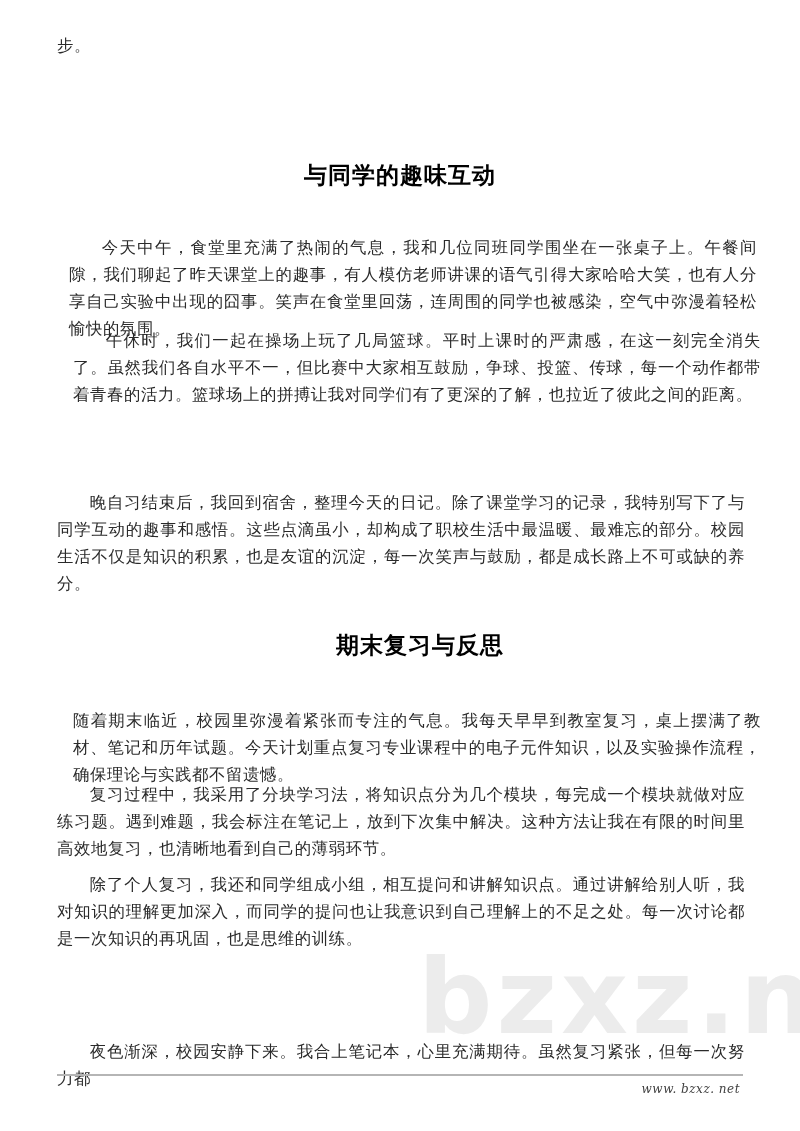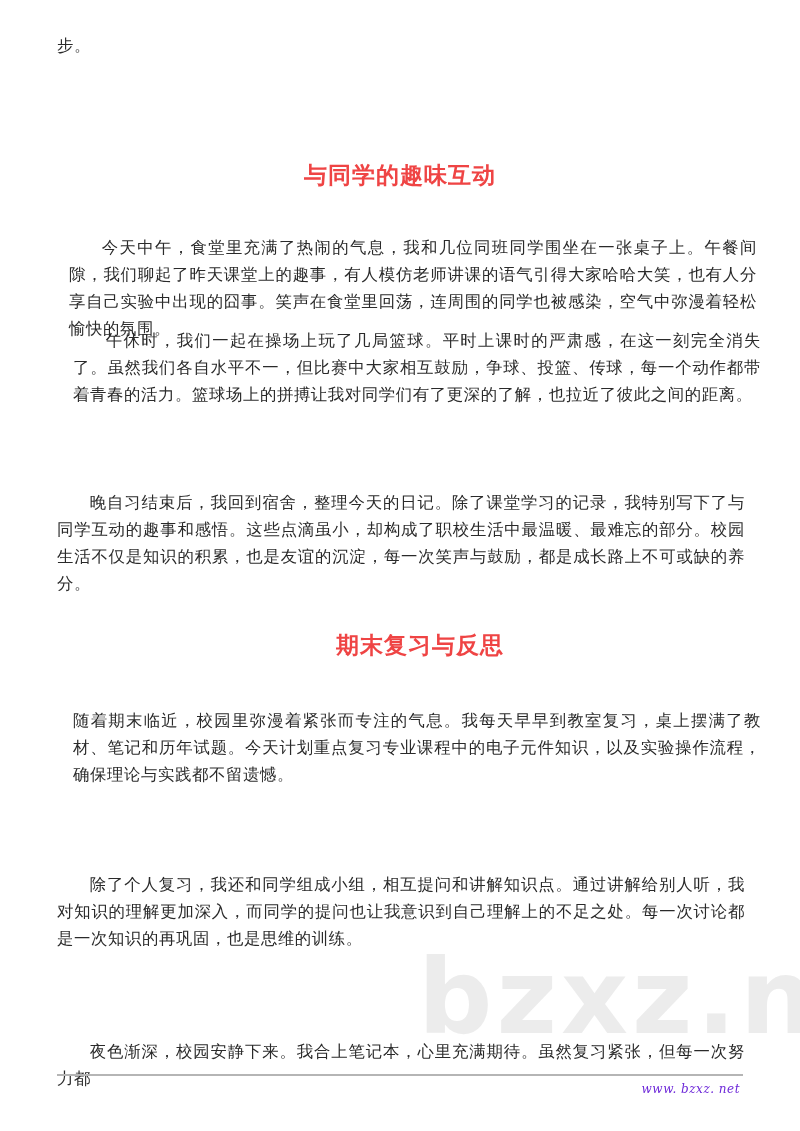--- a/index.html
+++ b/index.html
@@ -4,44 +4,45 @@
 <style>
   html, body { margin: 0; padding: 0; background: #ffffff; }
   body { width: 800px; height: 1131px; position: relative; overflow: hidden;
          font-family: "DejaVu Serif", "Liberation Serif", serif; color: #2a2a2a; }
   .page { position: absolute; left: 0; top: 0; width: 800px; height: 1131px; }
   .text-block { position: absolute; left: 57px; width: 688px; font-size: 16.4px;
                 line-height: 27px; letter-spacing: 0.6px; text-align: justify; }
   .indent { text-indent: 2em; }
   .heading { position: absolute; left: 0; width: 800px; text-align: center;
              font-family: "DejaVu Sans", "Liberation Sans", sans-serif;
-             font-weight: bold; font-size: 23px; color: #ef4444; letter-spacing: 1px; }
+             font-weight: bold; font-size: 23px; color: #000000; letter-spacing: 1px; }
   .watermark { position: absolute; left: 418px; top: 945px; font-family: "DejaVu Sans", "Liberation Sans", sans-serif;
                font-weight: bold; font-size: 104px; color: rgba(200,200,200,0.35); letter-spacing: 4px;
                line-height: 1; pointer-events: none; }
   .footer-rule { position: absolute; left: 57px; top: 1074px; width: 686px; height: 2px; background: #b5b5b5; }
   .footer-url { position: absolute; right: 60px; top: 1082px; font-family: "DejaVu Serif", "Liberation Serif", serif;
-                font-style: italic; font-size: 12px; color: #6d28d9; letter-spacing: 0.5px; }
+                font-style: italic; font-size: 12px; color: #404040; letter-spacing: 0.5px; }
 </style>
 </head>
 <body>
 
 <div class="page">
 
   <div class="text-block" style="top:32px;">步。</div>
 
   <h2 class="heading" style="top:160px; margin:0;">与同学的趣味互动</h2>
 
   <p class="text-block indent" style="top:222px; margin:12px;">今天中午，食堂里充满了热闹的气息，我和几位同班同学围坐在一张桌子上。午餐间隙，我们聊起了昨天课堂上的趣事，有人模仿老师讲课的语气引得大家哈哈大笑，也有人分享自己实验中出现的囧事。笑声在食堂里回荡，连周围的同学也被感染，空气中弥漫着轻松愉快的氛围。</p>
   <p class="text-block indent" style="top:311px; margin:16px;">午休时，我们一起在操场上玩了几局篮球。平时上课时的严肃感，在这一刻完全消失了。虽然我们各自水平不一，但比赛中大家相互鼓励，争球、投篮、传球，每一个动作都带着青春的活力。篮球场上的拼搏让我对同学们有了更深的了解，也拉近了彼此之间的距离。</p>
   <p class="text-block indent" style="top:489px; margin:0;">晚自习结束后，我回到宿舍，整理今天的日记。除了课堂学习的记录，我特别写下了与同学互动的趣事和感悟。这些点滴虽小，却构成了职校生活中最温暖、最难忘的部分。校园生活不仅是知识的积累，也是友谊的沉淀，每一次笑声与鼓励，都是成长路上不可或缺的养分。</p>
 
   <h2 class="heading" style="top:630px; margin:0;padding-left:20px;">期末复习与反思</h2>
 
   <p class="text-block" style="top:691px; margin:16px;">随着期末临近，校园里弥漫着紧张而专注的气息。我每天早早到教室复习，桌上摆满了教材、笔记和历年试题。今天计划重点复习专业课程中的电子元件知识，以及实验操作流程，确保理论与实践都不留遗憾。</p>
+  <p class="text-block indent" style="top:781px; margin:0;">复习过程中，我采用了分块学习法，将知识点分为几个模块，每完成一个模块就做对应练习题。遇到难题，我会标注在笔记上，放到下次集中解决。这种方法让我在有限的时间里高效地复习，也清晰地看到自己的薄弱环节。</p>
   <p class="text-block indent" style="top:871px; margin:0;">除了个人复习，我还和同学组成小组，相互提问和讲解知识点。通过讲解给别人听，我对知识的理解更加深入，而同学的提问也让我意识到自己理解上的不足之处。每一次讨论都是一次知识的再巩固，也是思维的训练。</p>
   <p class="text-block indent" style="top:1038px; margin:0;">夜色渐深，校园安静下来。我合上笔记本，心里充满期待。虽然复习紧张，但每一次努力都</p>
 
   <div class="watermark">bzxz.net</div>
 
   <div class="footer-rule"></div>
   <div class="footer-url">www. bzxz. net</div>
 </div>
 
 </body></html>

